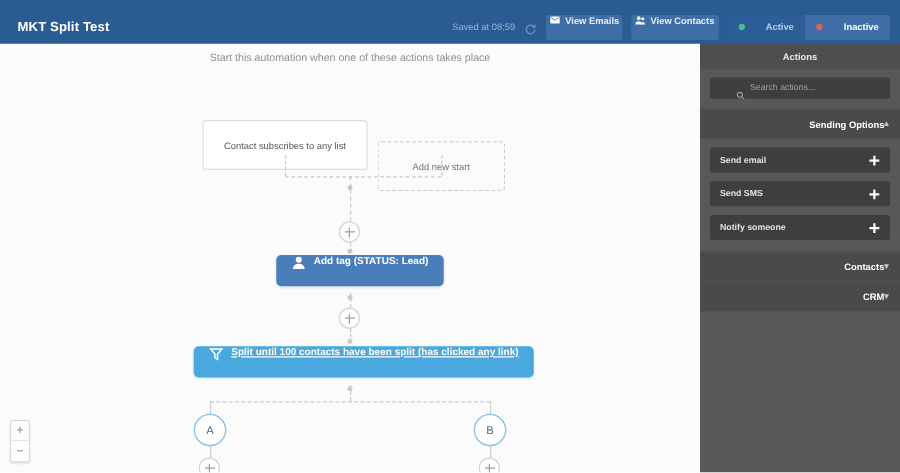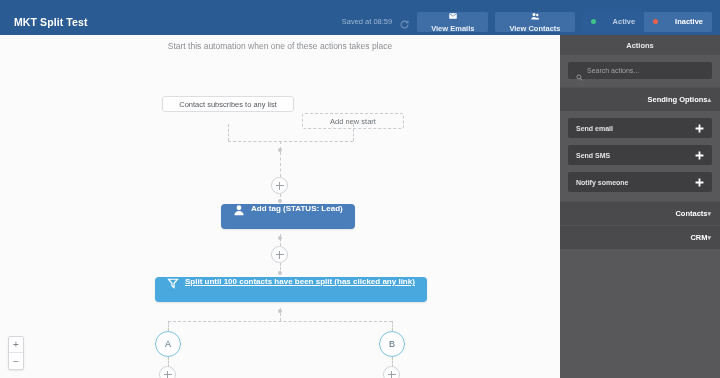--- a/index.html
+++ b/index.html
@@ -26,30 +26,29 @@
   .topbar-right {
     margin-left: auto; display: flex; align-items: center; gap: 7px;
   }
   .saved-text {
     color: #9bb6d4; font-size: 7.5px; white-space: nowrap;
   }
   .refresh-icon {
     width: 11px; height: 11px; display: inline-block; opacity: .6;
   }
   .tbtn {
-    display: flex; align-items: center; gap: 4px;
-    height: 20px; padding: 0 14px;
+    display: flex; align-items: flex-start; gap: 4px;
+    height: 20px; padding: 0 3px;
     border-radius: 2px;
     background: #3f6ea6;
     color: #e7eff8;
     font-size: 7.5px; font-weight: bold;
     white-space: nowrap;
     border: none;
     cursor: pointer;
-    flex-direction: column;
   }
   .tbtn .ic { width: 8px; height: 8px; display: block; }
   .seg {
     display: flex; align-items: center;
     border-radius: 2px; overflow: hidden;
   }
   .seg .segbtn {
     display: flex; align-items: center; gap: 17px;
     height: 20px; padding: 0 9px;
     font-size: 7.5px; font-weight: bold;
@@ -72,21 +71,21 @@
   .canvas-inner { position: relative; width: 560px; height: 343px; }
 
   .start-label {
     position: absolute; top: 6px; left: 0; width: 560px;
     text-align: center;
     font-size: 8.5px; color: #8c8f93;
   }
 
   .startbox {
     position: absolute;
-    height: 16px;
+    height: 40px;
     border-radius: 3px;
     display: flex; align-items: center; justify-content: center;
     font-size: 7.5px; color: #55585c;
     background: #ffffff;
     cursor: pointer;
     text-align: center;
     padding: 0 6px;
   }
   .startbox.solid { border: 1px solid #dcdee1; }
   .startbox.dashed { border: 1px dashed #c9ccd0; color: #6e7276; background: transparent; }
@@ -165,21 +164,21 @@
     overflow: hidden;
   }
   .sb-header {
     height: 20px; display: flex; align-items: center; justify-content: center;
     background: #4e4e50;
     color: #e9e9ea; font-size: 7.5px; font-weight: bold;
   }
   .sb-search-wrap { padding: 7px 8px 8px 8px; }
   .sb-search {
     height: 17px; background: #3e3e40; border-radius: 2px;
-    display: flex; align-items: center; gap: 4px; padding: 0 8px;
+    display: flex; align-items: center; gap: 4px; padding: 0 21px;
   }
   .sb-search .sicon { width: 7px; height: 7px; opacity: .75; display:block; }
   .sb-search input {
     flex: 1; background: transparent; border: none; outline: none;
     color: #d8d8d9; font-size: 7px; font-family: "Liberation Sans", sans-serif;
   }
   .sb-search input::placeholder { color: #a2a2a4; }
 
   .sb-group-header {
     height: 24px; background: #4a4a4c;

